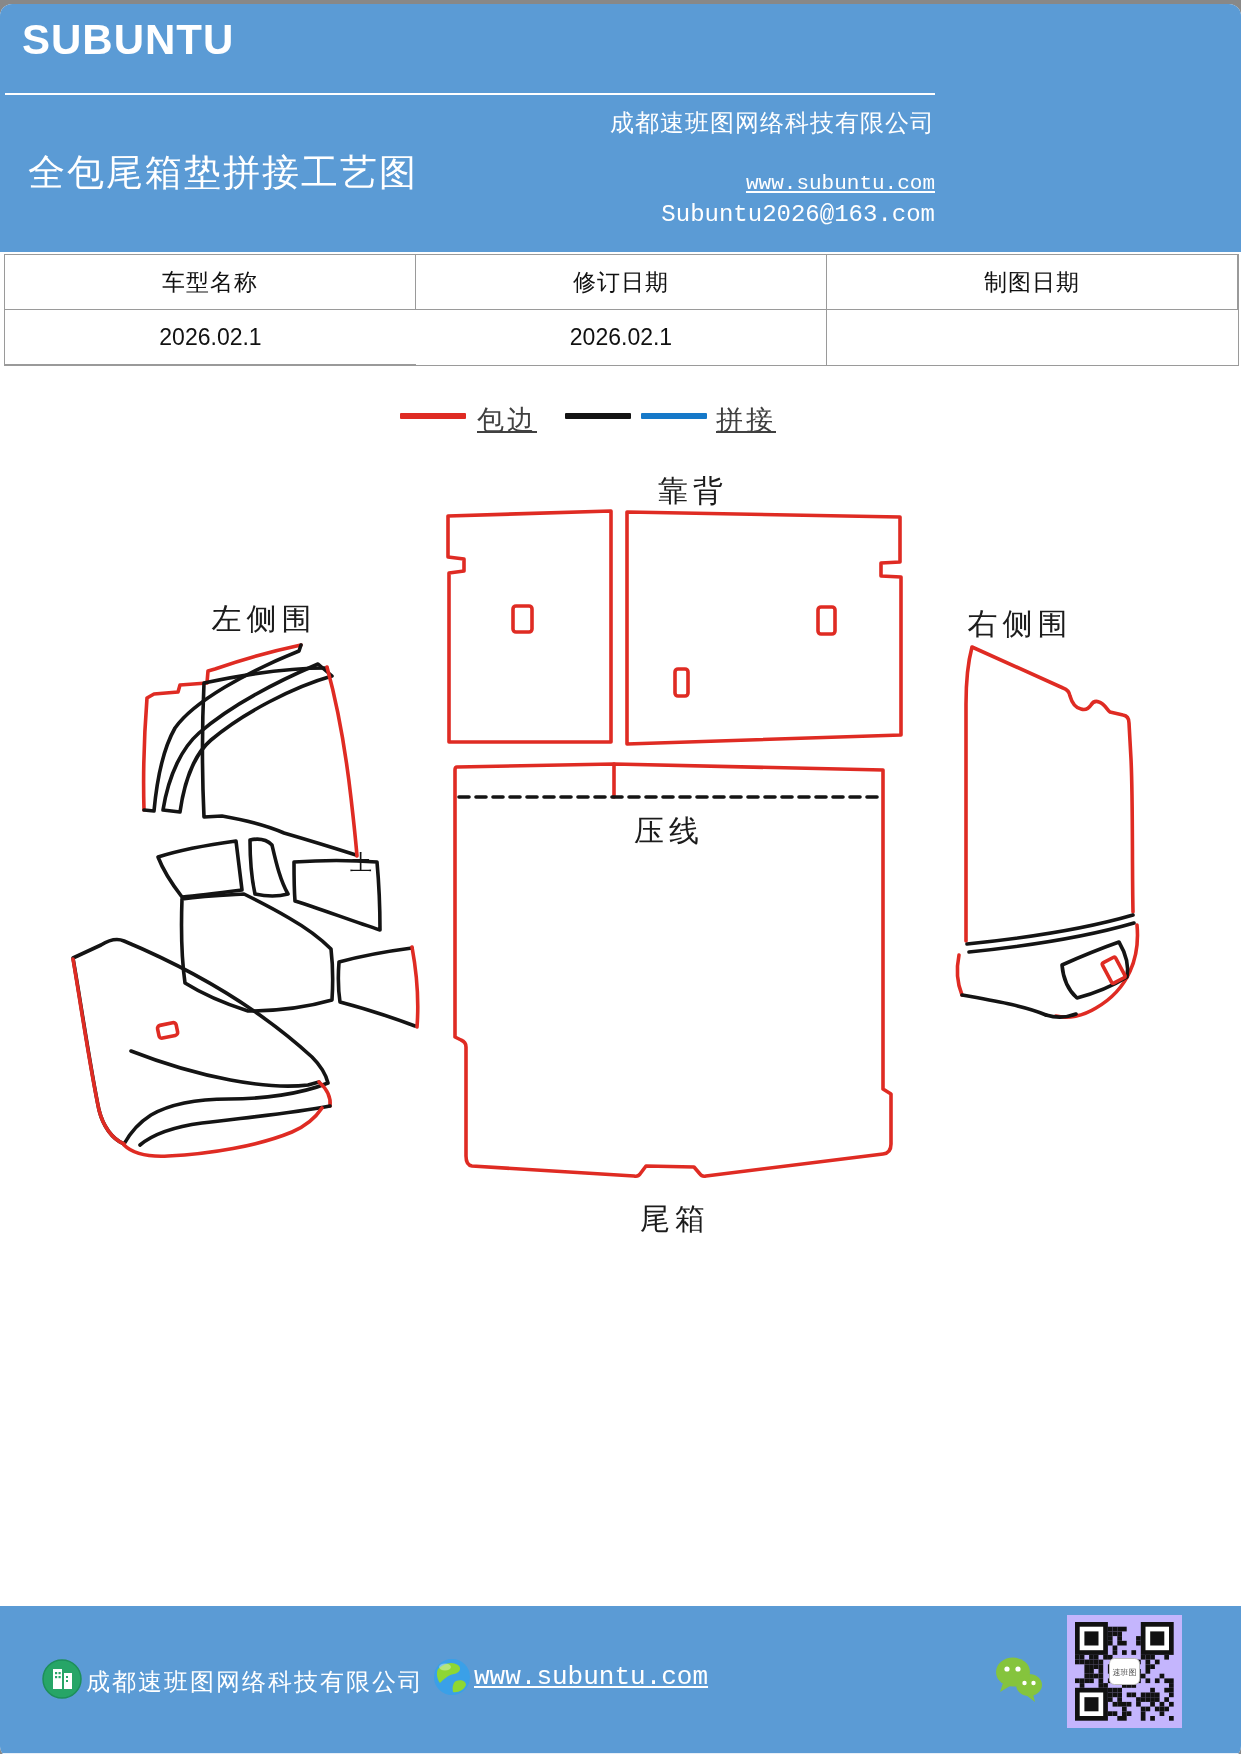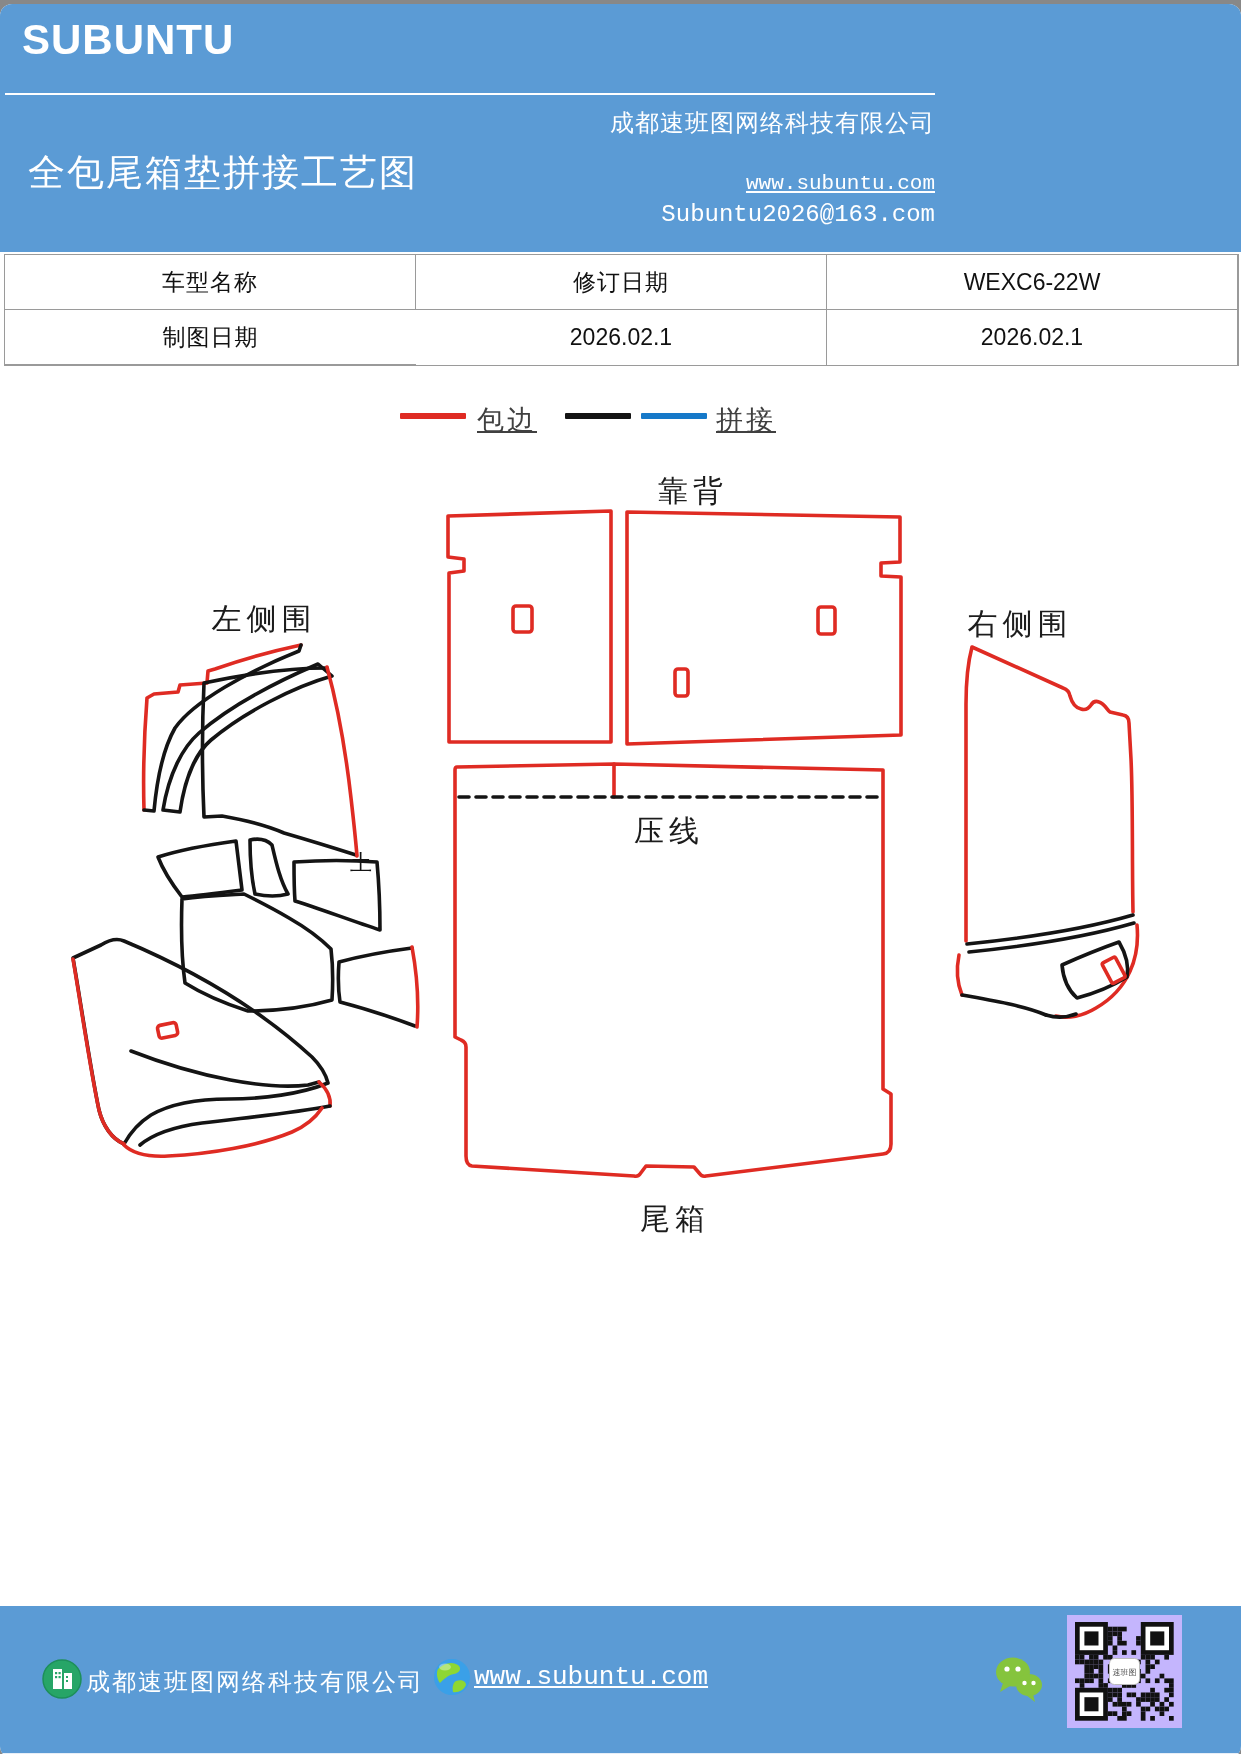--- a/index.html
+++ b/index.html
@@ -57,21 +57,20 @@
     <div class="header-rule"></div>
     <div class="doc-title">全包尾箱垫拼接工艺图</div>
     <div class="hdr-company">成都速班图网络科技有限公司</div>
     <div class="hdr-site">www.subuntu.com</div>
     <div class="hdr-mail">Subuntu2026@163.com</div>
   </div>
 
   <div class="info-table">
     <div class="cell lab">车型名称</div>
     <div class="cell lab">修订日期</div>
-    <div class="cell val">WEXC6-22W</div>
     <div class="cell lab">制图日期</div>
     <div class="cell val">2026.02.1</div>
     <div class="cell val">2026.02.1</div>
   </div>
 
   <div class="legend">
     <div class="swatch" style="left: 400px; background: rgb(223, 43, 35);"></div>
     <div class="legend-label" style="left:477px;">包边</div>
     <div class="swatch" style="left: 565px; background: rgb(20, 20, 20);"></div>
     <div class="swatch" style="left: 641px; background: rgb(22, 121, 201);"></div>

